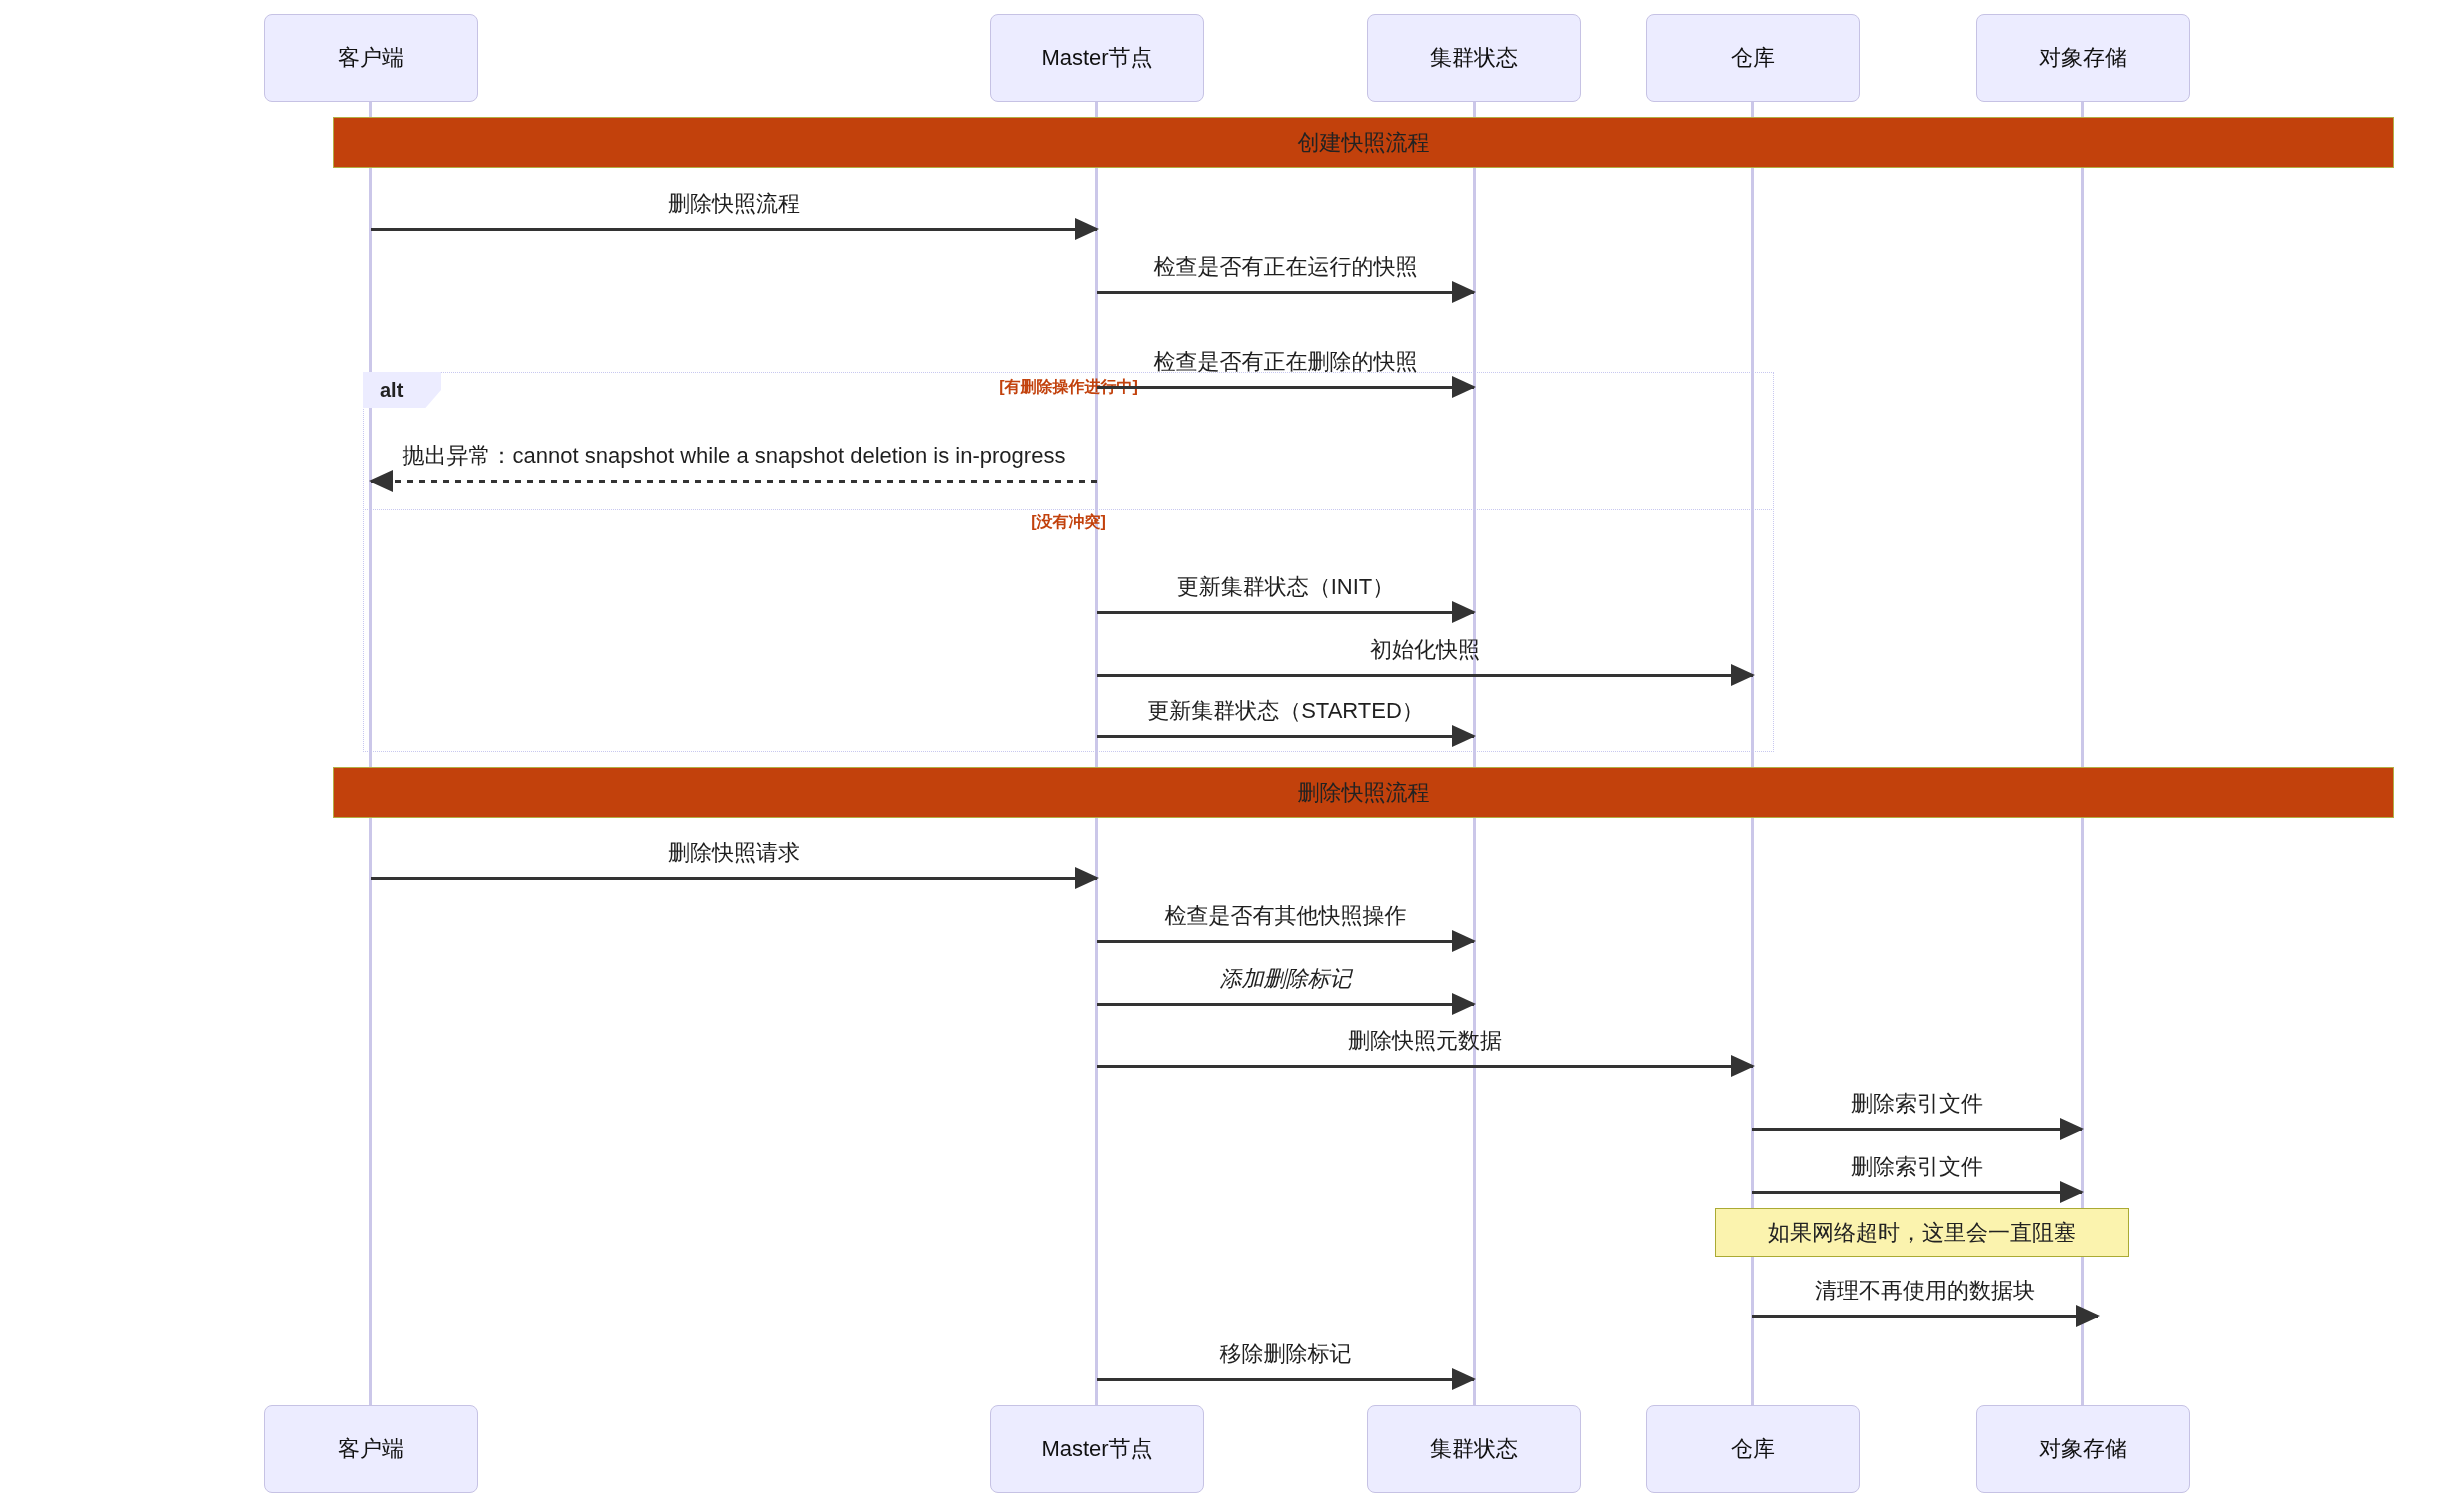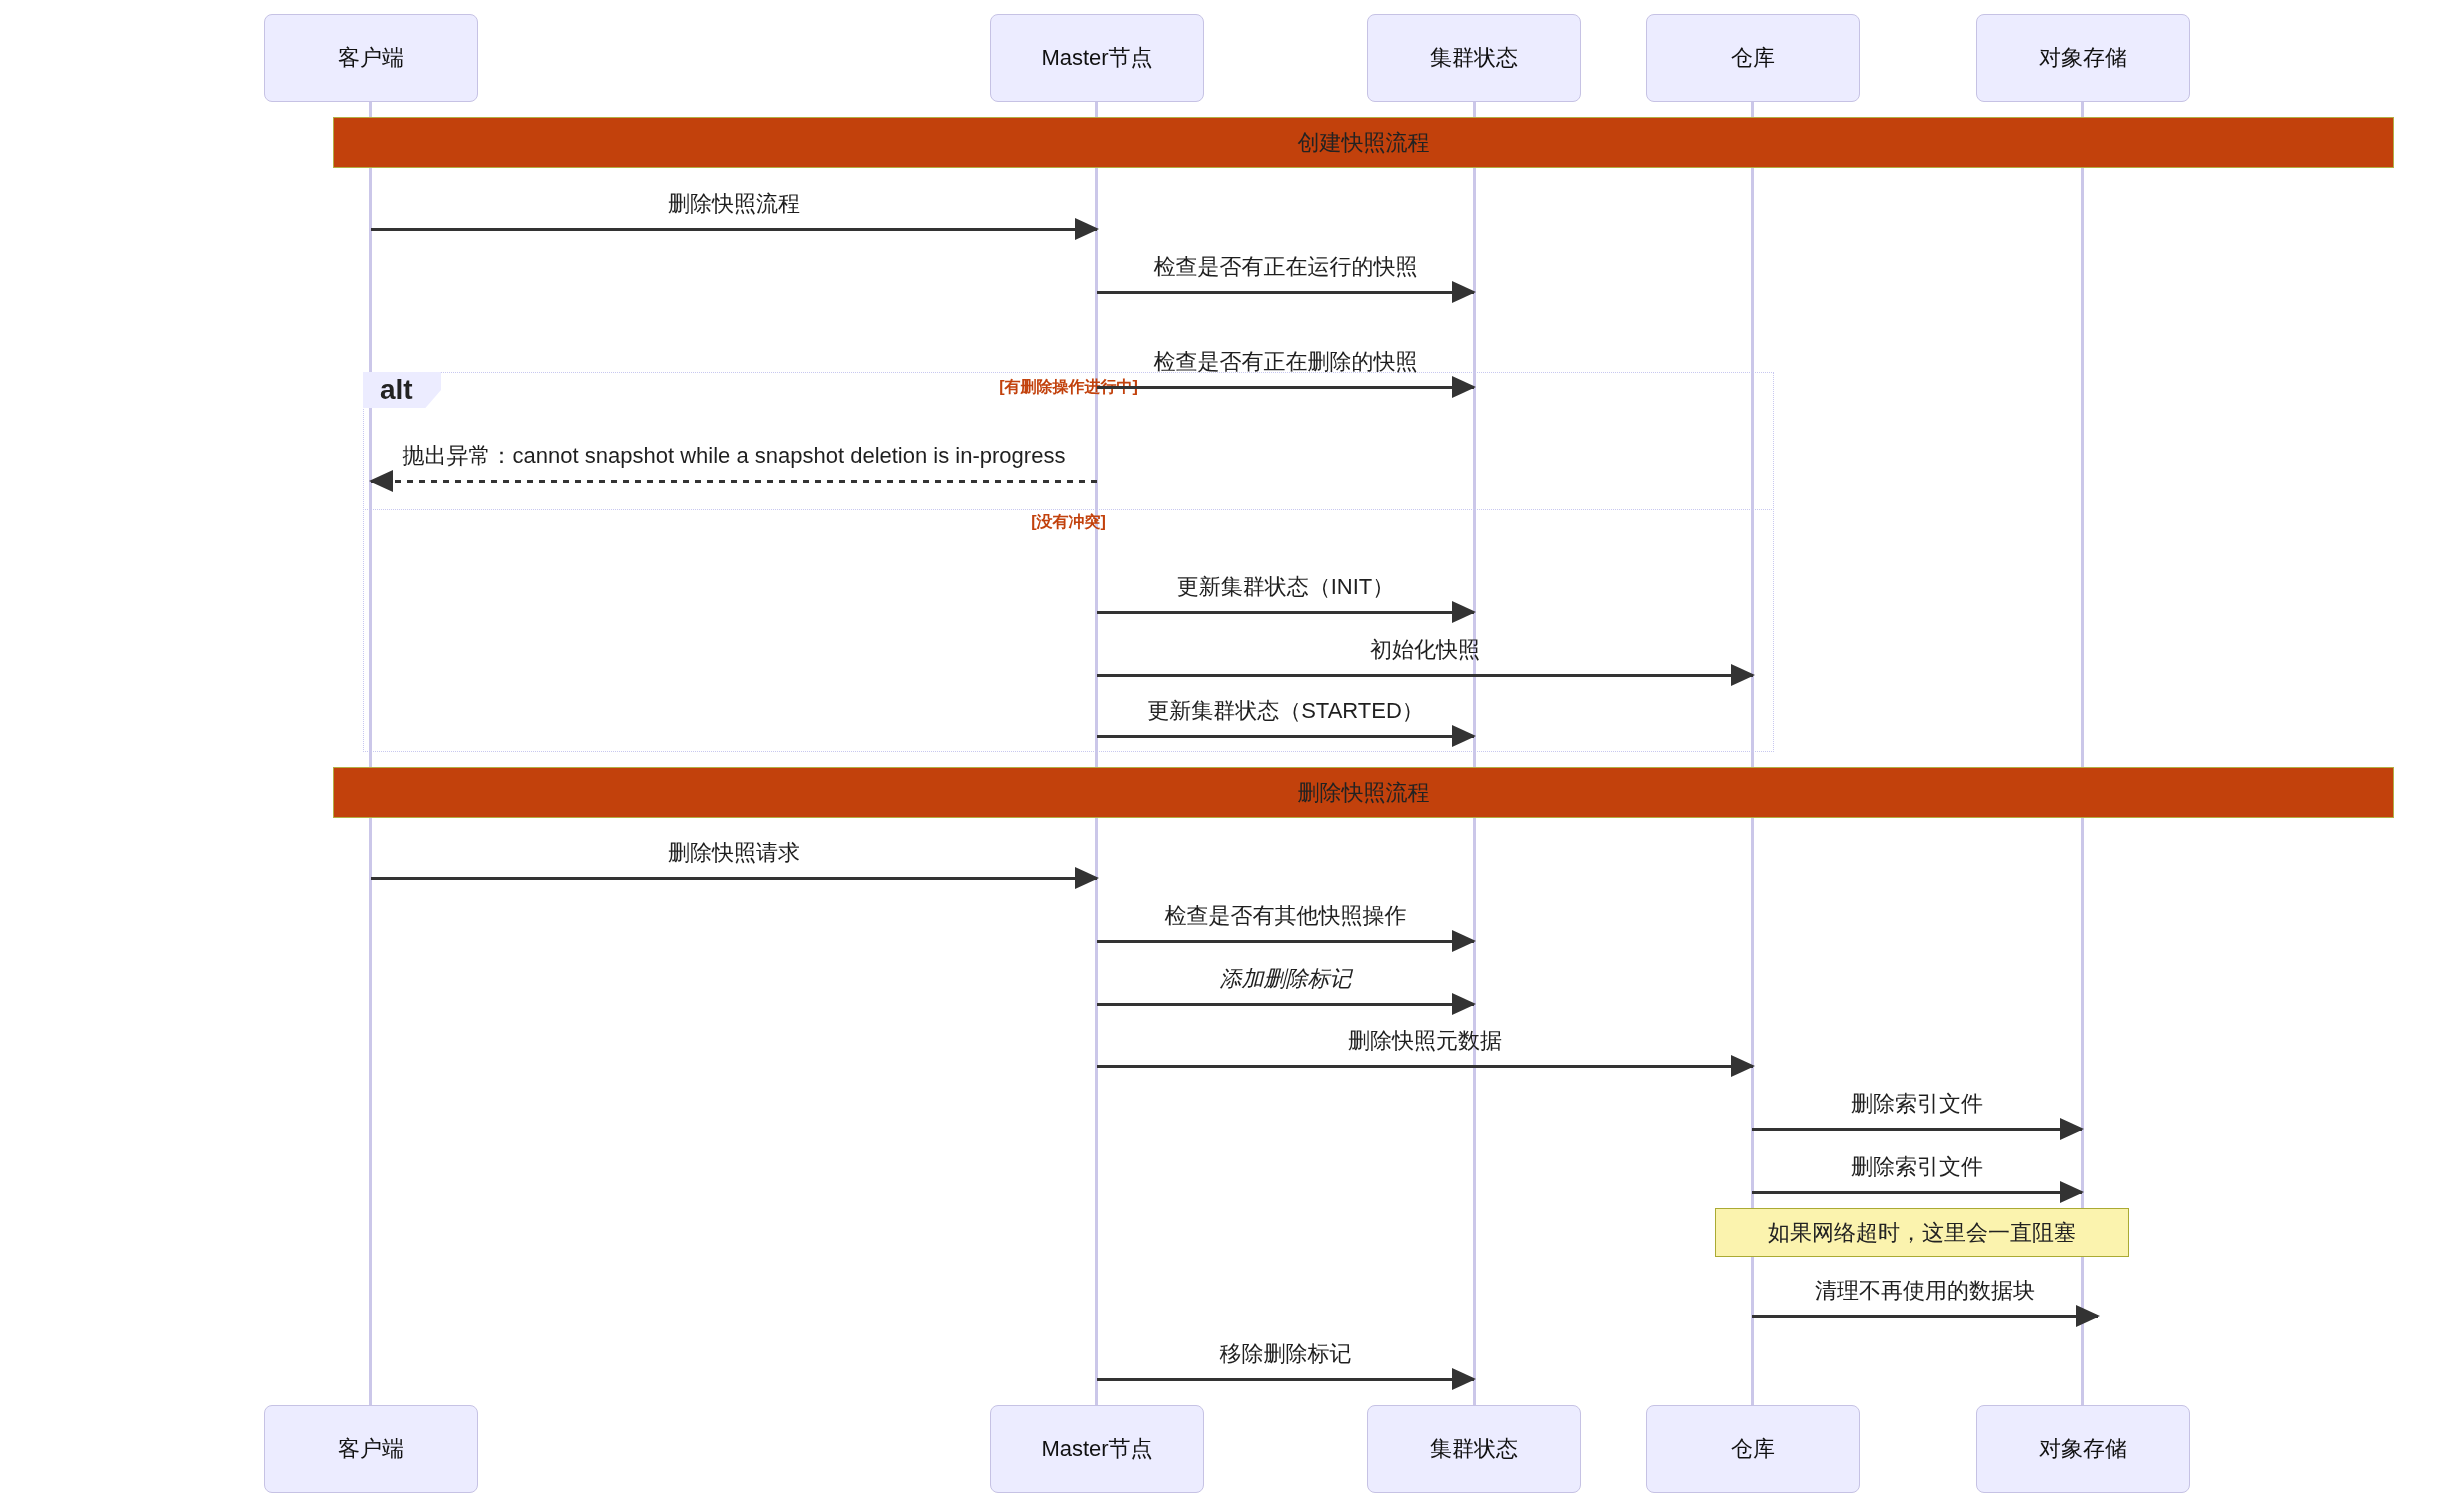--- a/index.html
+++ b/index.html
@@ -38,21 +38,21 @@
     border-right:24px solid #333333;border-top:11px solid transparent;border-bottom:11px solid transparent;
   }
   .alt-frame{
     position:absolute;left:363px;top:372px;width:1411px;height:380px;
     border:1.7px dotted #c8c8f0;box-sizing:border-box;
   }
   .alt-label{
     position:absolute;left:363px;top:372px;width:78px;height:36px;background:#ECECFF;
     clip-path:polygon(0 0,100% 0,100% 50%,80% 100%,0 100%);
     display:flex;align-items:center;padding-left:17px;box-sizing:border-box;
-    font-size:28px;font-weight:700;color:#222;
+    font-size:20px;font-weight:700;color:#222;
   }
   .alt-cond{
     position:absolute;left:363px;width:1411px;text-align:center;
     font-size:16px;font-weight:700;color:#c2410c;white-space:nowrap;
   }
   .alt-divider{
     position:absolute;left:363px;top:509px;width:1411px;height:0;
     border-top:1.7px dotted #c8c8f0;
   }
   .note{

